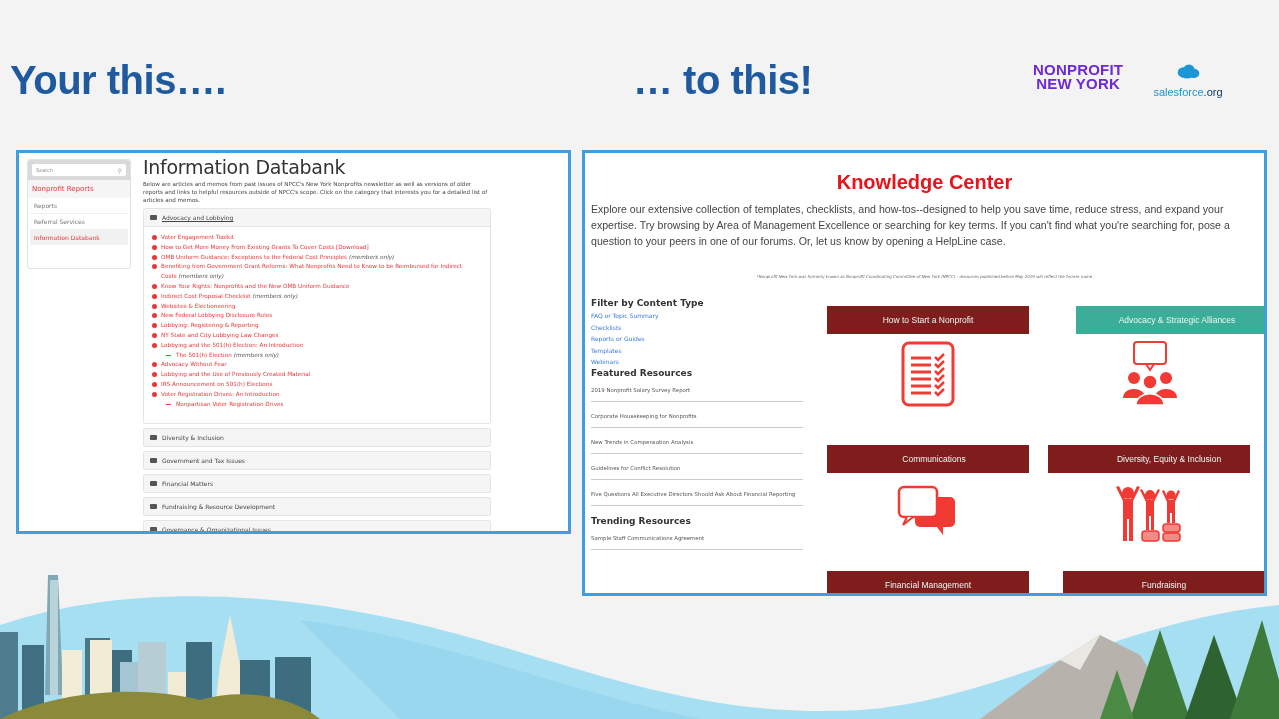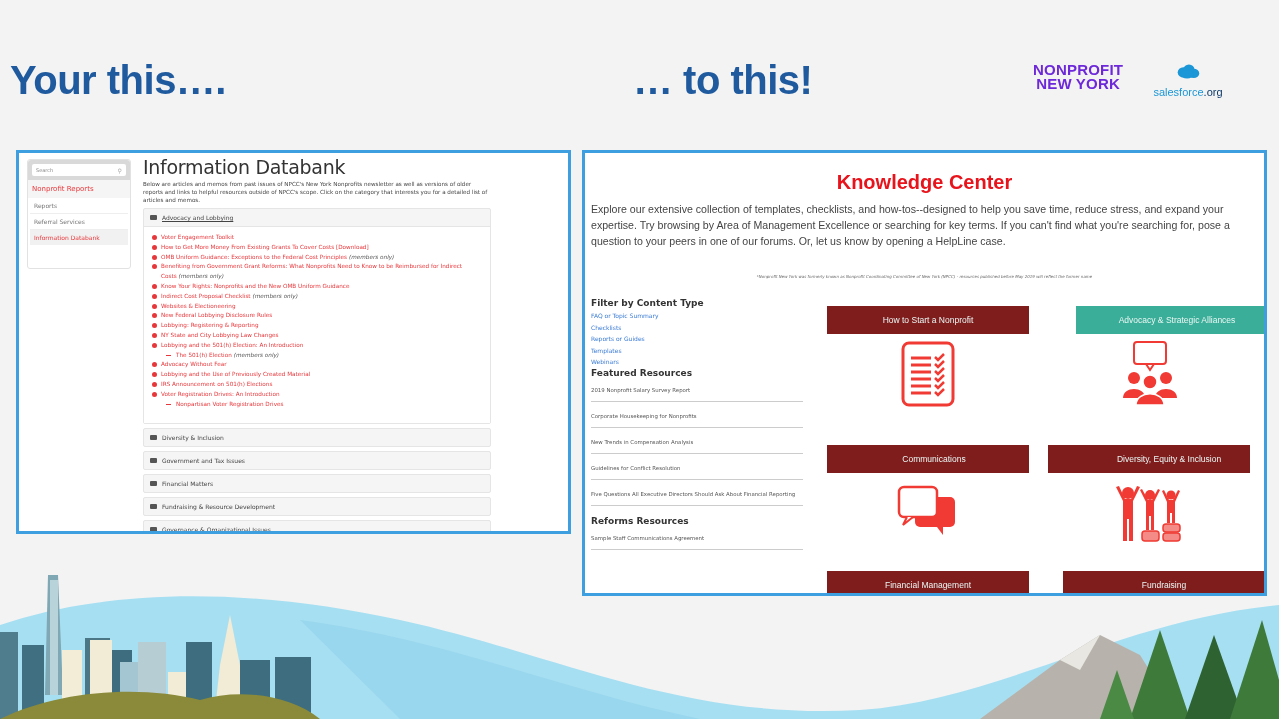--- a/index.html
+++ b/index.html
@@ -252,21 +252,21 @@
     <div class="kc-filter">Templates</div>
     <div class="kc-filter">Webinars</div>
 
     <div class="kc-h" style="">Featured Resources</div>
     <div class="kc-res">2019 Nonprofit Salary Survey Report</div>
     <div class="kc-res" style="padding-top:9px">Corporate Housekeeping for Nonprofits</div>
     <div class="kc-res" style="padding-top:9px">New Trends in Compensation Analysis</div>
     <div class="kc-res" style="padding-top:9px">Guidelines for Conflict Resolution</div>
     <div class="kc-res" style="padding-top:9px">Five Questions All Executive Directors Should Ask About Financial Reporting</div>
 
-    <div class="kc-h" style="margin-top:10px;">Reforms Resources</div>
+    <div class="kc-h" style="margin-top:10px;">Trending Resources</div>
     <div class="kc-res">Sample Staff Communications Agreement</div>
   </div>
 
   <div class="tile-hdr" style="left:242px; top:153px;">How to Start a Nonprofit</div>
   <div class="tile-hdr dark" style="left:443px; top:153px;margin-left:48px;">Advocacy &amp; Strategic Alliances</div>
 
   <svg class="tile-icon" style="left:308px; top:187px;" viewBox="0 0 70 70">
     <rect x="10" y="3" width="50" height="62" rx="6" fill="none" stroke="#f03a33" stroke-width="3"></rect>
     <g stroke="#f03a33" stroke-width="3">
       <line x1="18" y1="18" x2="38" y2="18"></line>

